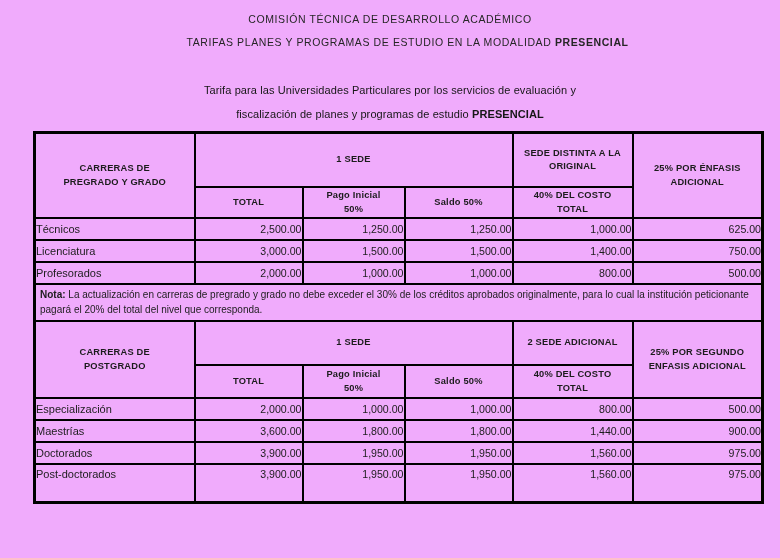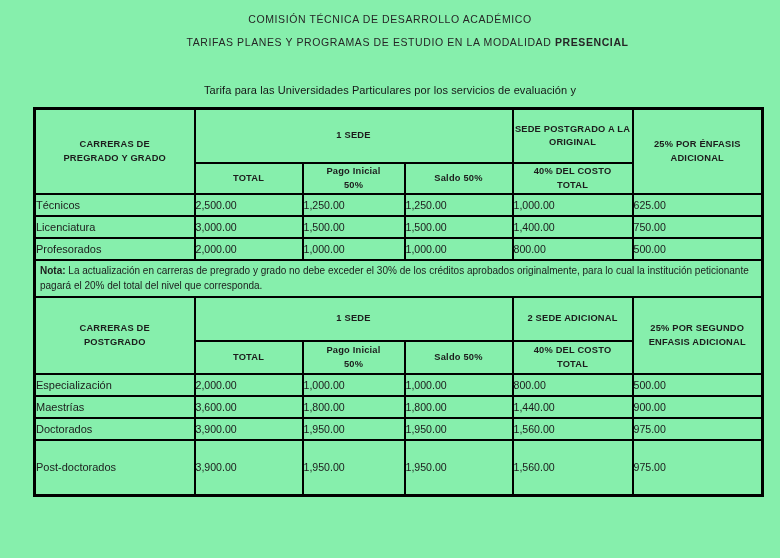--- a/index.html
+++ b/index.html
@@ -1,19 +1,19 @@
 <!DOCTYPE html>
 <html><head>
 <meta charset="utf-8">
 <style>
   html,body { margin:0; padding:0; background:#ffffff; }
   .page {
     position:relative;
     width:780px; height:558px;
-    background:#86efac;
+    background:#f0abfc;
     font-family:"Liberation Sans", sans-serif;
     color:#1d1d1d;
     overflow:hidden;
     box-sizing:border-box;
   }
   .top-block { padding-top:13px; text-align:center; }
   .small-line {
     font-size:10.5px; letter-spacing:0.6px; color:#262626; line-height:12px;
   }
   .small-line2 { margin-top:11px;padding-left:35px; }
@@ -34,64 +34,65 @@
   }
   table.tariff th, table.tariff td {
     border:2px solid #000; padding:0; overflow:hidden;
     color:#1c1c1c;
   }
   table.tariff th {
     font-size:9.3px; font-weight:bold; text-align:center;
     vertical-align:middle; line-height:1.45; letter-spacing:0.2px;
   }
   .pre { white-space:pre-line; }
-  td.val  { font-size:10.6px; padding-right:5px; vertical-align:middle; }
+  td.val  { font-size:10.6px; text-align:right; padding-right:5px; vertical-align:middle; }
   td.label{ font-size:11px; text-align:left;  padding-left:4px;  vertical-align:middle; }
   tr.h1 th { height:52px; }
   tr.h2 th { height:29px; }
   tr.d  td { height:20px; }
   tr.nota td {
     height:33px; font-size:10px; text-align:left;
     padding:2px 6px 0 4px; line-height:1.5; vertical-align:top;
   }
   tr.p1 th { height:42px; }
   tr.p2 th { height:31px; }
   tr.pd td { height:20px; }
-  tr.last td { height:33px; vertical-align:top; padding-top:20px; }
+  tr.last td { height:33px; vertical-align:top; padding-top:3px; }
 </style>
 </head>
 <body>
 
 <div class="page">
 
   <div class="top-block">
     <div class="small-line">COMISIÓN TÉCNICA DE DESARROLLO ACADÉMICO</div>
     <div class="small-line small-line2"><span>TARIFAS PLANES Y PROGRAMAS DE ESTUDIO EN LA MODALIDAD </span><span class="bold">PRESENCIAL</span></div>
     <div class="subtitle">
       <div>Tarifa para las Universidades Particulares por los servicios de evaluación y</div>
+      <div><span>fiscalización de planes y programas de estudio </span><span class="bold">PRESENCIAL</span></div>
     </div>
   </div>
 
 
   <table class="tariff">
     <colgroup>
       <col style="width:160px">
         <col style="width:108px">
         <col style="width:102px">
       <col style="width:108px">
         <col style="width:120px">
         <col style="width:130px">
     </colgroup>
 
     <tbody>
         <tr class="h1">
       <th rowspan="2" class="pre">CARRERAS DE
 PREGRADO Y GRADO</th>
       <th colspan="3">1 SEDE</th>
-      <th class="pre">SEDE POSTGRADO A LA
+      <th class="pre">SEDE DISTINTA A LA
 ORIGINAL</th>
       <th rowspan="2" class="pre">25% POR ÉNFASIS
 ADICIONAL</th>
     </tr>
     <tr class="h2">
       <th>TOTAL</th>
       <th class="pre">Pago Inicial
 50%</th>
       <th>Saldo 50%</th>
       <th class="pre">40% DEL COSTO

